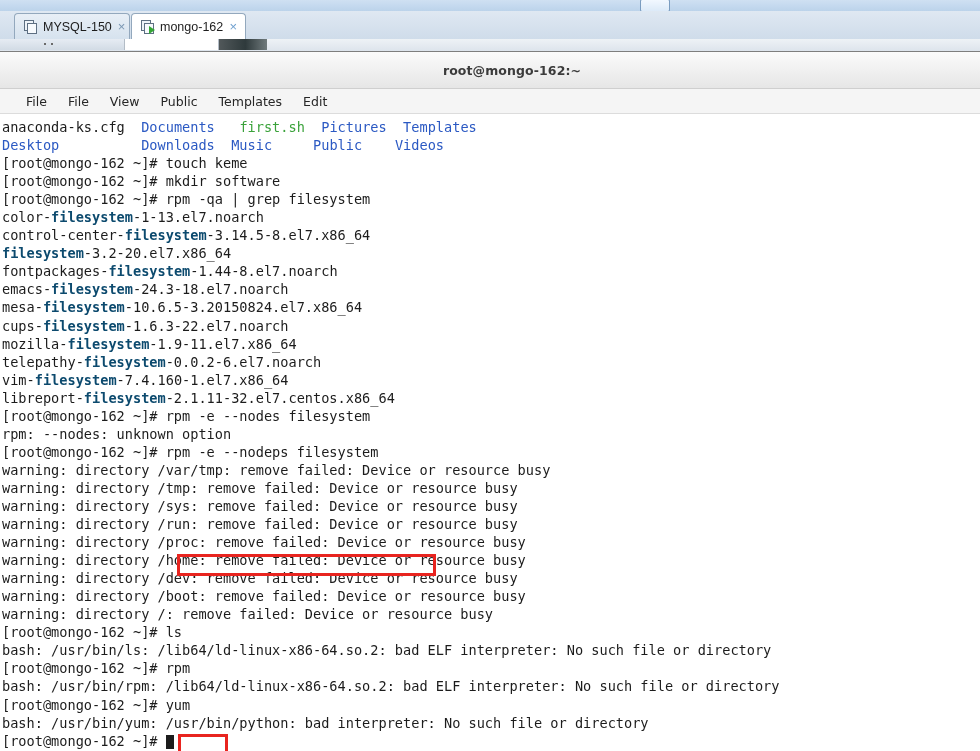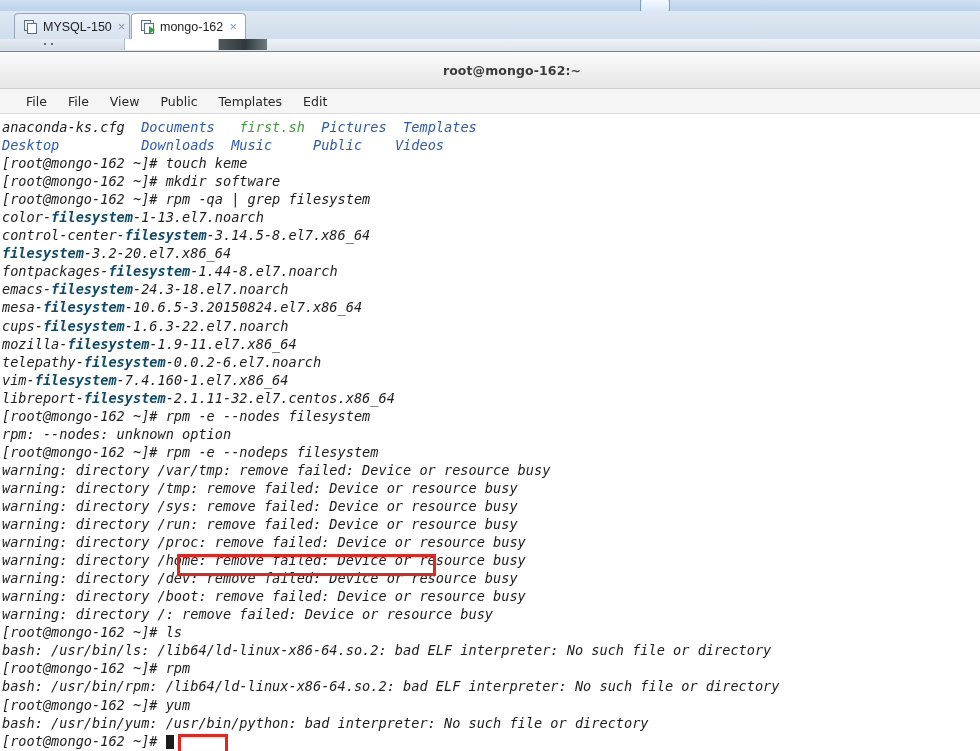--- a/index.html
+++ b/index.html
@@ -191,21 +191,21 @@
     box-sizing: border-box;
   }
   .term-lines {
     font-family: "DejaVu Sans Mono", "Liberation Mono", monospace;
     font-size: 13.6px;
     line-height: 18.05px;
     color: #1c1c1c;
     white-space: pre;
     letter-spacing: 0px;
   }
-  .ln { height: 18.05px; white-space: pre; font-style: italic; }
+  .ln { height: 18.05px; white-space: pre; }
   .c-dir   { color: #2b59c3; }
   .c-exe   { color: #3ba23b; }
   .c-match { color: #0c4a6e; font-weight: bold; }
 
   
   .cursor-block {
     display: inline-block;
     width: 8px; height: 14px;
     background: #1c1c1c;
     vertical-align: -3px;

